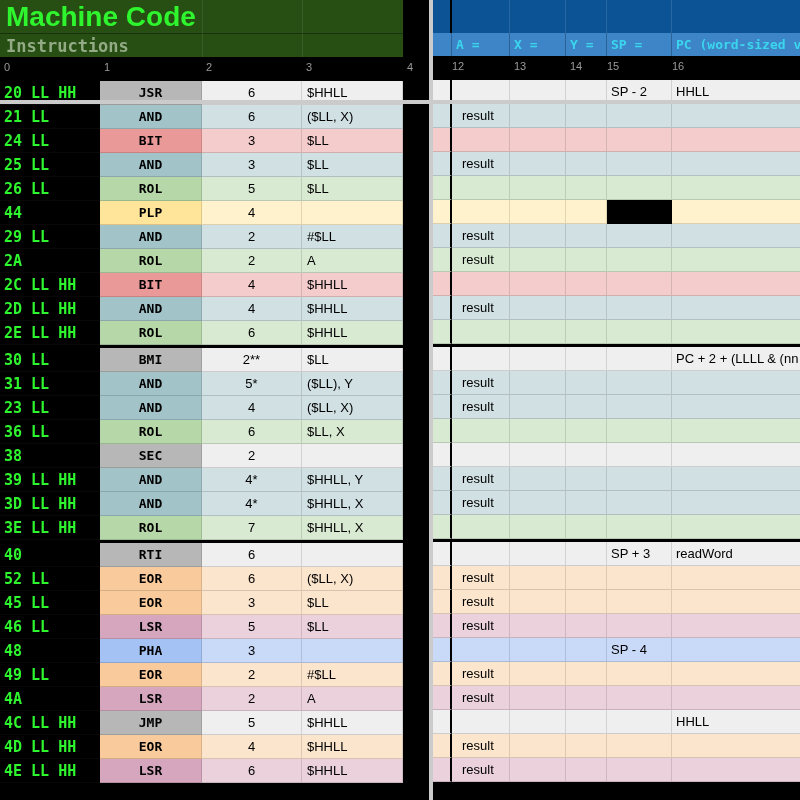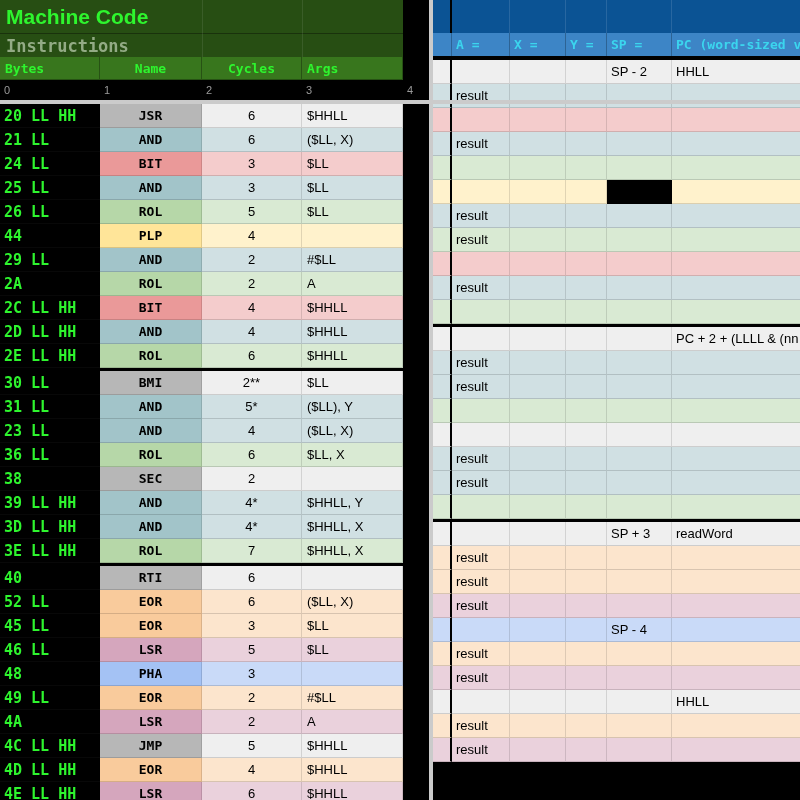--- a/index.html
+++ b/index.html
@@ -10,21 +10,21 @@
     font-family: "Liberation Sans", sans-serif;
   }
 
   .lpane { position:absolute; left:0; top:0; width:429px; height:800px; overflow:hidden; }
   .rpane { position:absolute; left:433px; top:0; width:367px; height:800px; overflow:hidden; }
   .hdiv { position:absolute; left:0; top:100px; width:800px; height:4px; background:#cbcbcb; z-index:20; }
   .vdiv { position:absolute; left:429px; top:0; width:4px; height:800px; background:#cbcbcb; z-index:21; }
 
   
   .l-title { height:33px; background:#274e13; display:flex; align-items:center; padding-left:6px;
-             color:#2ef52e; font-weight:bold; font-size:21px; }
+             color:#2ef52e; font-weight:bold; font-size:28px; }
   .l-sub   { height:24px; background:#274e13; border-top:1px solid rgba(0,0,0,0.35);
              display:flex; align-items:center; padding-left:6px;
              color:#93ab85; font-weight:bold; font-size:17px;
              font-family:"DejaVu Sans Mono", monospace; }
   .lgrid { position:absolute; top:0; height:57px; width:1px; background:rgba(255,255,255,0.09); z-index:2; }
   .l-colhead { height:23px; display:flex; background:#000; }
   .l-colhead .hc { background:#38761d; color:#2ef52e; font-weight:bold; font-size:13px;
                    font-family:"DejaVu Sans Mono", monospace; height:23px;
                    display:flex; align-items:center;
                    border-right:1px solid rgba(0,0,0,0.3); border-bottom:1px solid rgba(0,0,0,0.3); }
@@ -61,21 +61,21 @@
            font-family:"DejaVu Sans Mono", monospace; padding-left:4px;
            border-right:none; border-bottom:1px solid rgba(255,255,255,0.03); }
   .name  { justify-content:center; font-weight:bold; font-size:13px;
            font-family:"DejaVu Sans Mono", monospace; }
   .cyc   { justify-content:center; }
   .args  { padding-left:5px; }
   .fill  { background:#000; border:none; }
 
   
   .w-c11 { width:19px; border-right:2px solid #000; }
-  .w-a   { width:58px; padding-left:4px; }
+  .w-a   { width:58px; padding-left:10px; }
   .w-x   { width:56px; }
   .w-y   { width:41px; }
   .w-sp  { width:65px; padding-left:4px; }
   .w-pc  { width:128px; padding-left:4px; border-right:none; }
 
   
   .hfill { background:#000; border:none; }
 </style>
 </head>
 <body>
@@ -87,27 +87,20 @@
     <div class="lgrid" style="left:302px"></div>
 
     <div class="l-title" style="width:403px">
       <span>Machine Code</span>
     </div>
 
     <div class="l-sub" style="width:403px">
       <span>Instructions</span>
     </div>
 
-    <div class="l-colhead">
-      <div class="hc w-bytes" style="padding-left:5px">Bytes</div>
-      <div class="hc w-name" style="justify-content:center">Name</div>
-      <div class="hc w-cyc" style="justify-content:center">Cycles</div>
-      <div class="hc w-args" style="padding-left:5px">Args</div>
-      <div class="w-fill hfill"></div>
-    </div>
 
     <div class="ruler">
       <div class="rc w-bytes">0</div>
       <div class="rc w-name">1</div>
       <div class="rc w-cyc">2</div>
       <div class="rc w-args">3</div>
       <div class="rc w-fill">4</div>
     </div>
 
     <div class="hspace"></div>
@@ -334,20 +327,28 @@
 
     <div class="r-colhead">
       <div class="hc w-c11" style="padding-left:0"></div>
       <div class="hc w-a">A =</div>
       <div class="hc w-x">X =</div>
       <div class="hc w-y">Y =</div>
       <div class="hc w-sp">SP =</div>
       <div class="hc w-pc" style="border-right:none">PC (word-sized val</div>
     </div>
 
+    <div class="ruler">
+      <div class="rc w-c11" style="padding-left:0; border-right:2px solid #000"></div>
+      <div class="rc w-a" style="padding-left:0">12</div>
+      <div class="rc w-x">13</div>
+      <div class="rc w-y">14</div>
+      <div class="rc w-sp" style="padding-left:0">15</div>
+      <div class="rc w-pc" style="padding-left:0">16</div>
+    </div>
 
     <div class="hspace"></div>
     <div id="right-rows">
         <div class="row">
           <div class="cell w-c11" style="background: rgb(239, 239, 239);"></div>
           <div class="cell w-a" style="background: rgb(239, 239, 239);"></div>
           <div class="cell w-x" style="background: rgb(239, 239, 239);"></div>
           <div class="cell w-y" style="background: rgb(239, 239, 239);"></div>
           <div class="cell w-sp" style="background: rgb(239, 239, 239);">SP - 2</div>
           <div class="cell w-pc" style="background: rgb(239, 239, 239);">HHLL</div>

